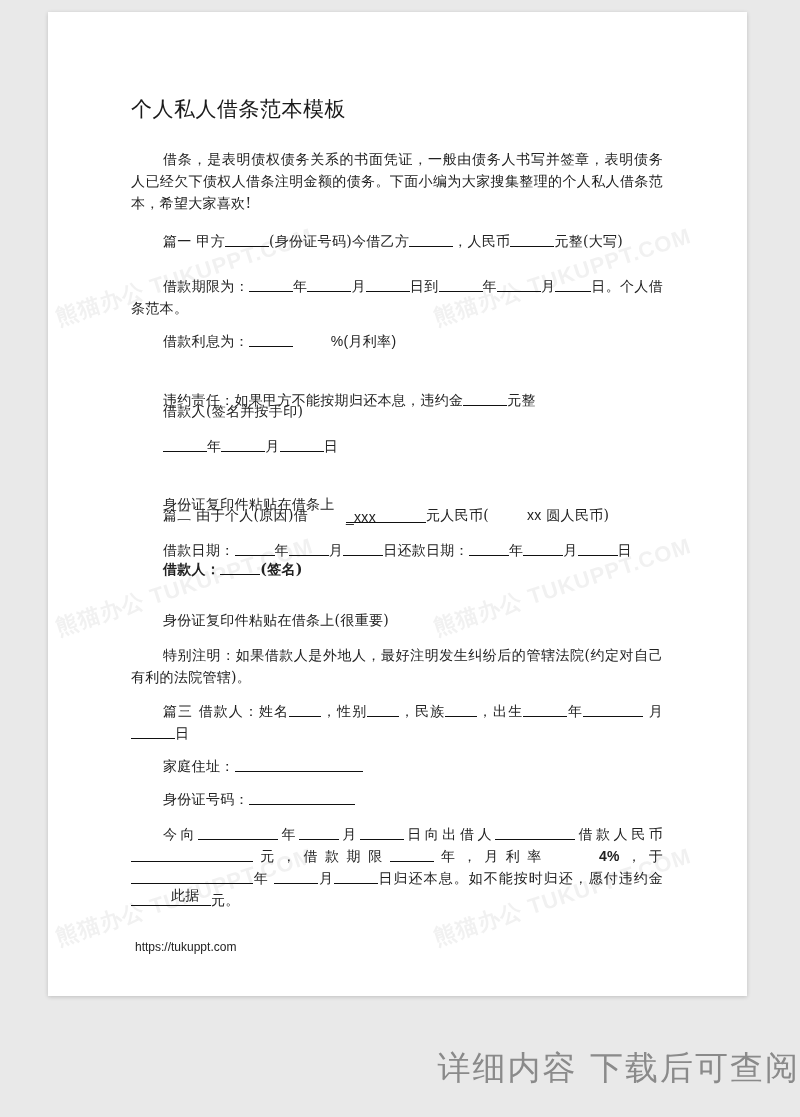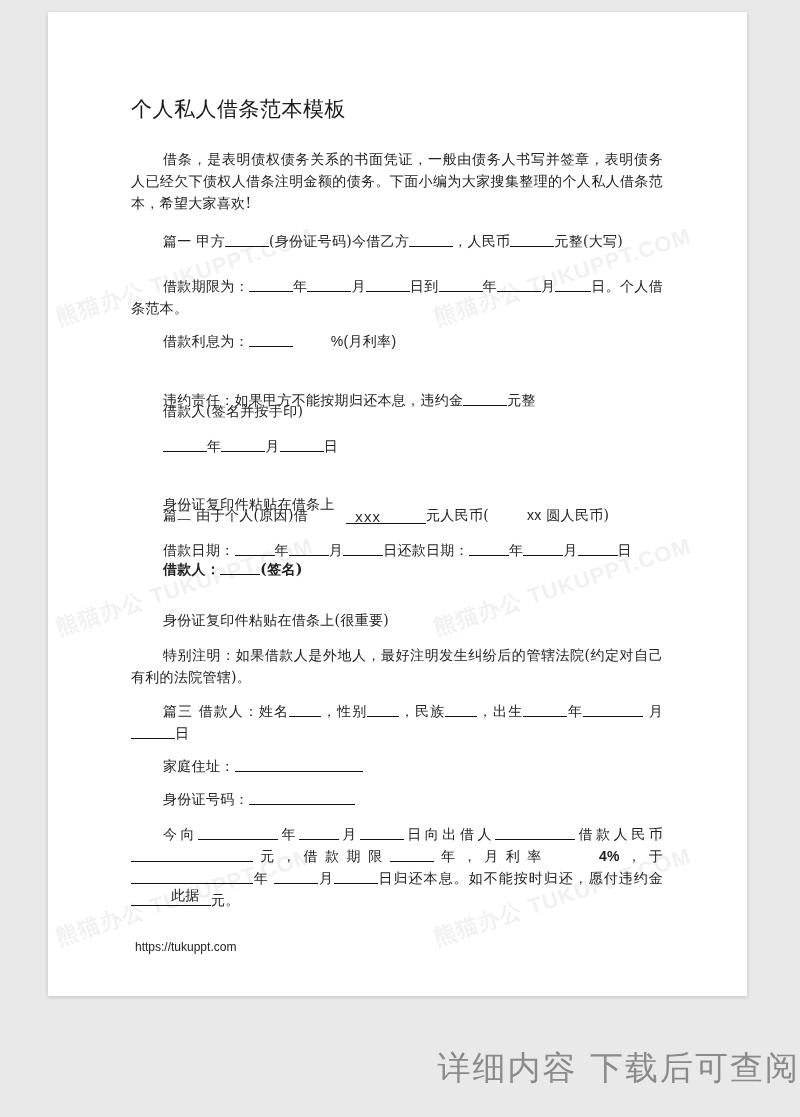--- a/index.html
+++ b/index.html
@@ -83,21 +83,21 @@
     <div class="p pad" style="top:318px;"><span>借款利息为：</span><span class="blank b44"></span><span class="sans">%(月利率)</span></div>
 
     <div class="p pad" style="top:353px;margin-top:24px;"><span>违约责任：如果甲方不能按期归还本息，违约金</span><span class="blank b44"></span><span>元整</span></div>
 
     <div class="p pad" style="top:388px;">借款人(签名并按手印)</div>
 
     <div class="p pad" style="top:423px;"><span class="blank b44"></span><span>年</span><span class="blank b44"></span><span>月</span><span class="blank b44"></span><span>日</span></div>
 
     <div class="p pad" style="top:456px;margin-top:25px;">身份证复印件粘贴在借条上</div>
 
-    <div class="p pad" style="top:492px;"><span>篇二 由于个人(原因)借</span><span class="sans" style="border-bottom:1.3px solid #111;display:inline-block;width:80px;height:16px;vertical-align:-2px;font-family:Liberation Mono, monospace;">_xxx</span><span>元人民币(</span><span class="sans">xx</span><span> 圆人民币)</span></div>
+    <div class="p pad" style="top:492px;"><span>篇二 由于个人(原因)借</span><span class="sans" style="border-bottom:1.3px solid #111;display:inline-block;width:80px;height:16px;vertical-align:-2px;">_xxx</span><span>元人民币(</span><span class="sans">xx</span><span> 圆人民币)</span></div>
 
     <div class="p pad" style="top:527px;"><span>借款日期：</span><span class="blank b40"></span><span>年</span><span class="blank b40"></span><span>月</span><span class="blank b40"></span><span>日还款日期：</span><span class="blank b40"></span><span>年</span><span class="blank b40"></span><span>月</span><span class="blank b40"></span><span>日</span></div>
 
     <div class="p pad" style="top:546px;font-weight:bold;"><span>借款人：</span><span class="blank b48"></span><span>(签名)</span></div>
 
     <div class="p pad" style="top:597px;">身份证复印件粘贴在借条上(很重要)</div>
 
     <div class="p ind" style="top:632px;">特别注明：如果借款人是外地人，最好注明发生纠纷后的管辖法院(约定对自己有利的法院管辖)。</div>
 
     <div class="p ind" style="top:688px;"><span>篇三 借款人：姓名</span><span class="blank b30"></span><span>，性别</span><span class="blank b30"></span><span>，民族</span><span class="blank b30"></span><span>，出生</span><span class="blank b44"></span><span>年</span><span class="blank b60"></span> <span>月</span><span class="blank b44"></span><span>日</span></div>

